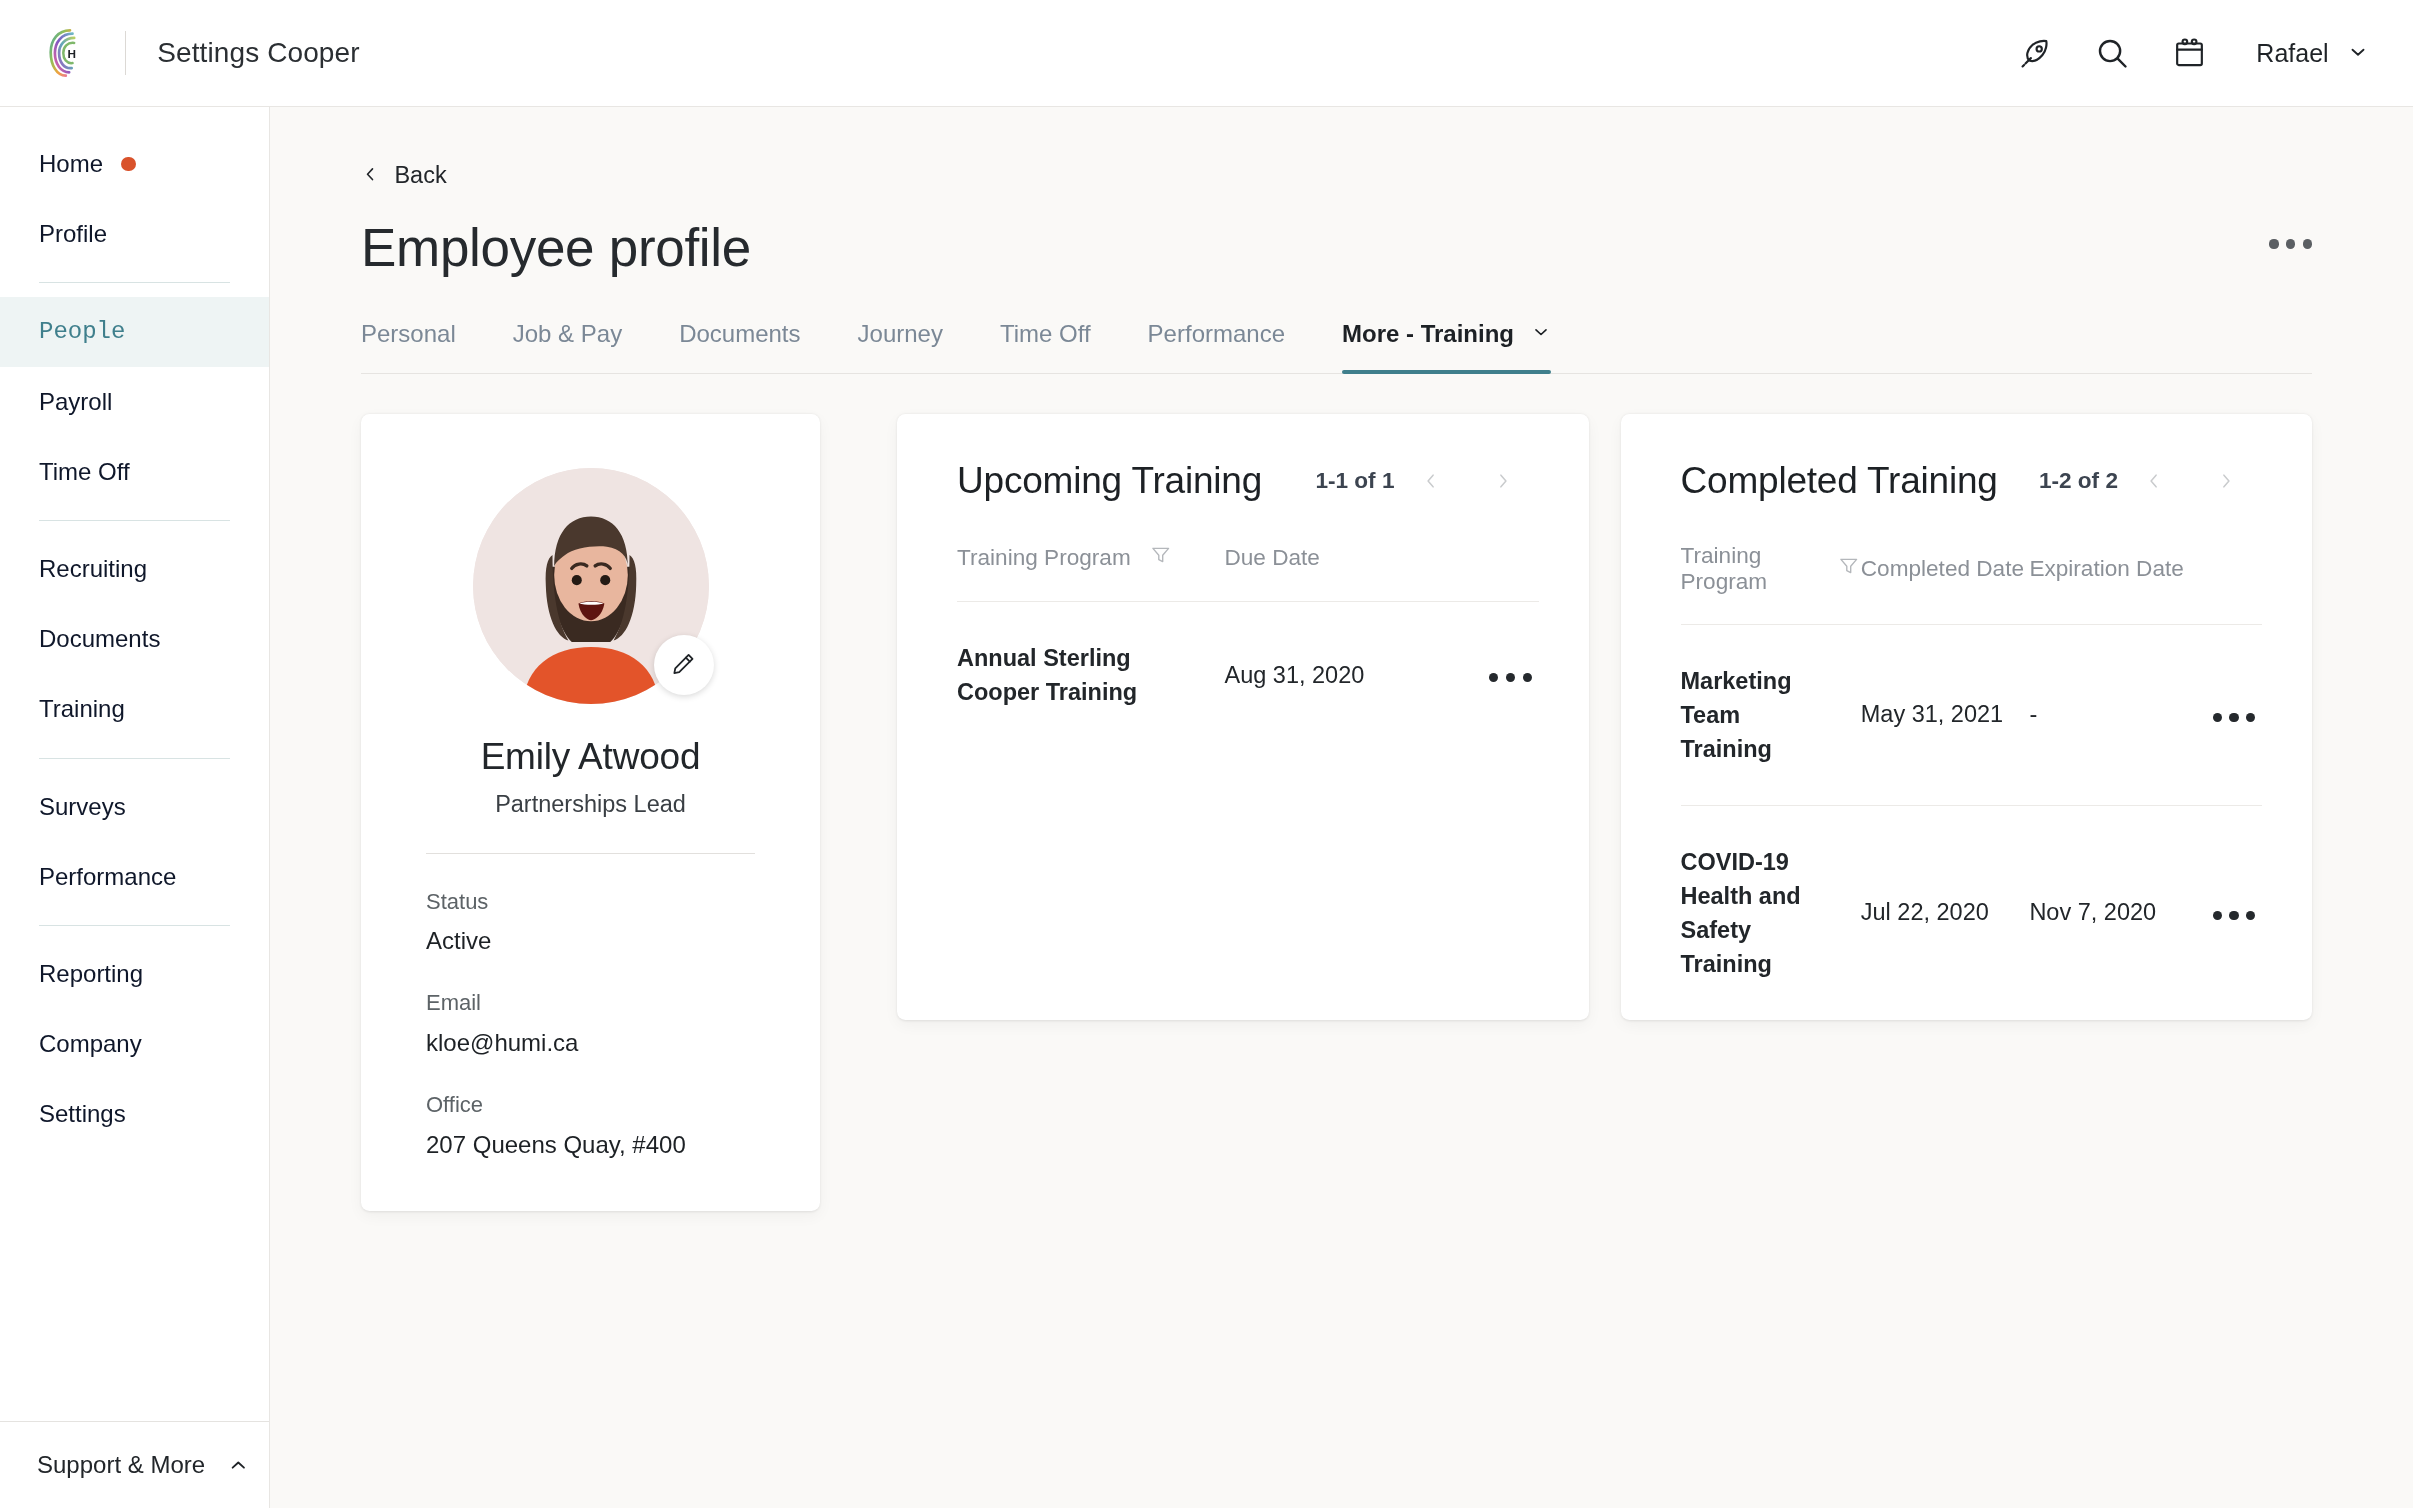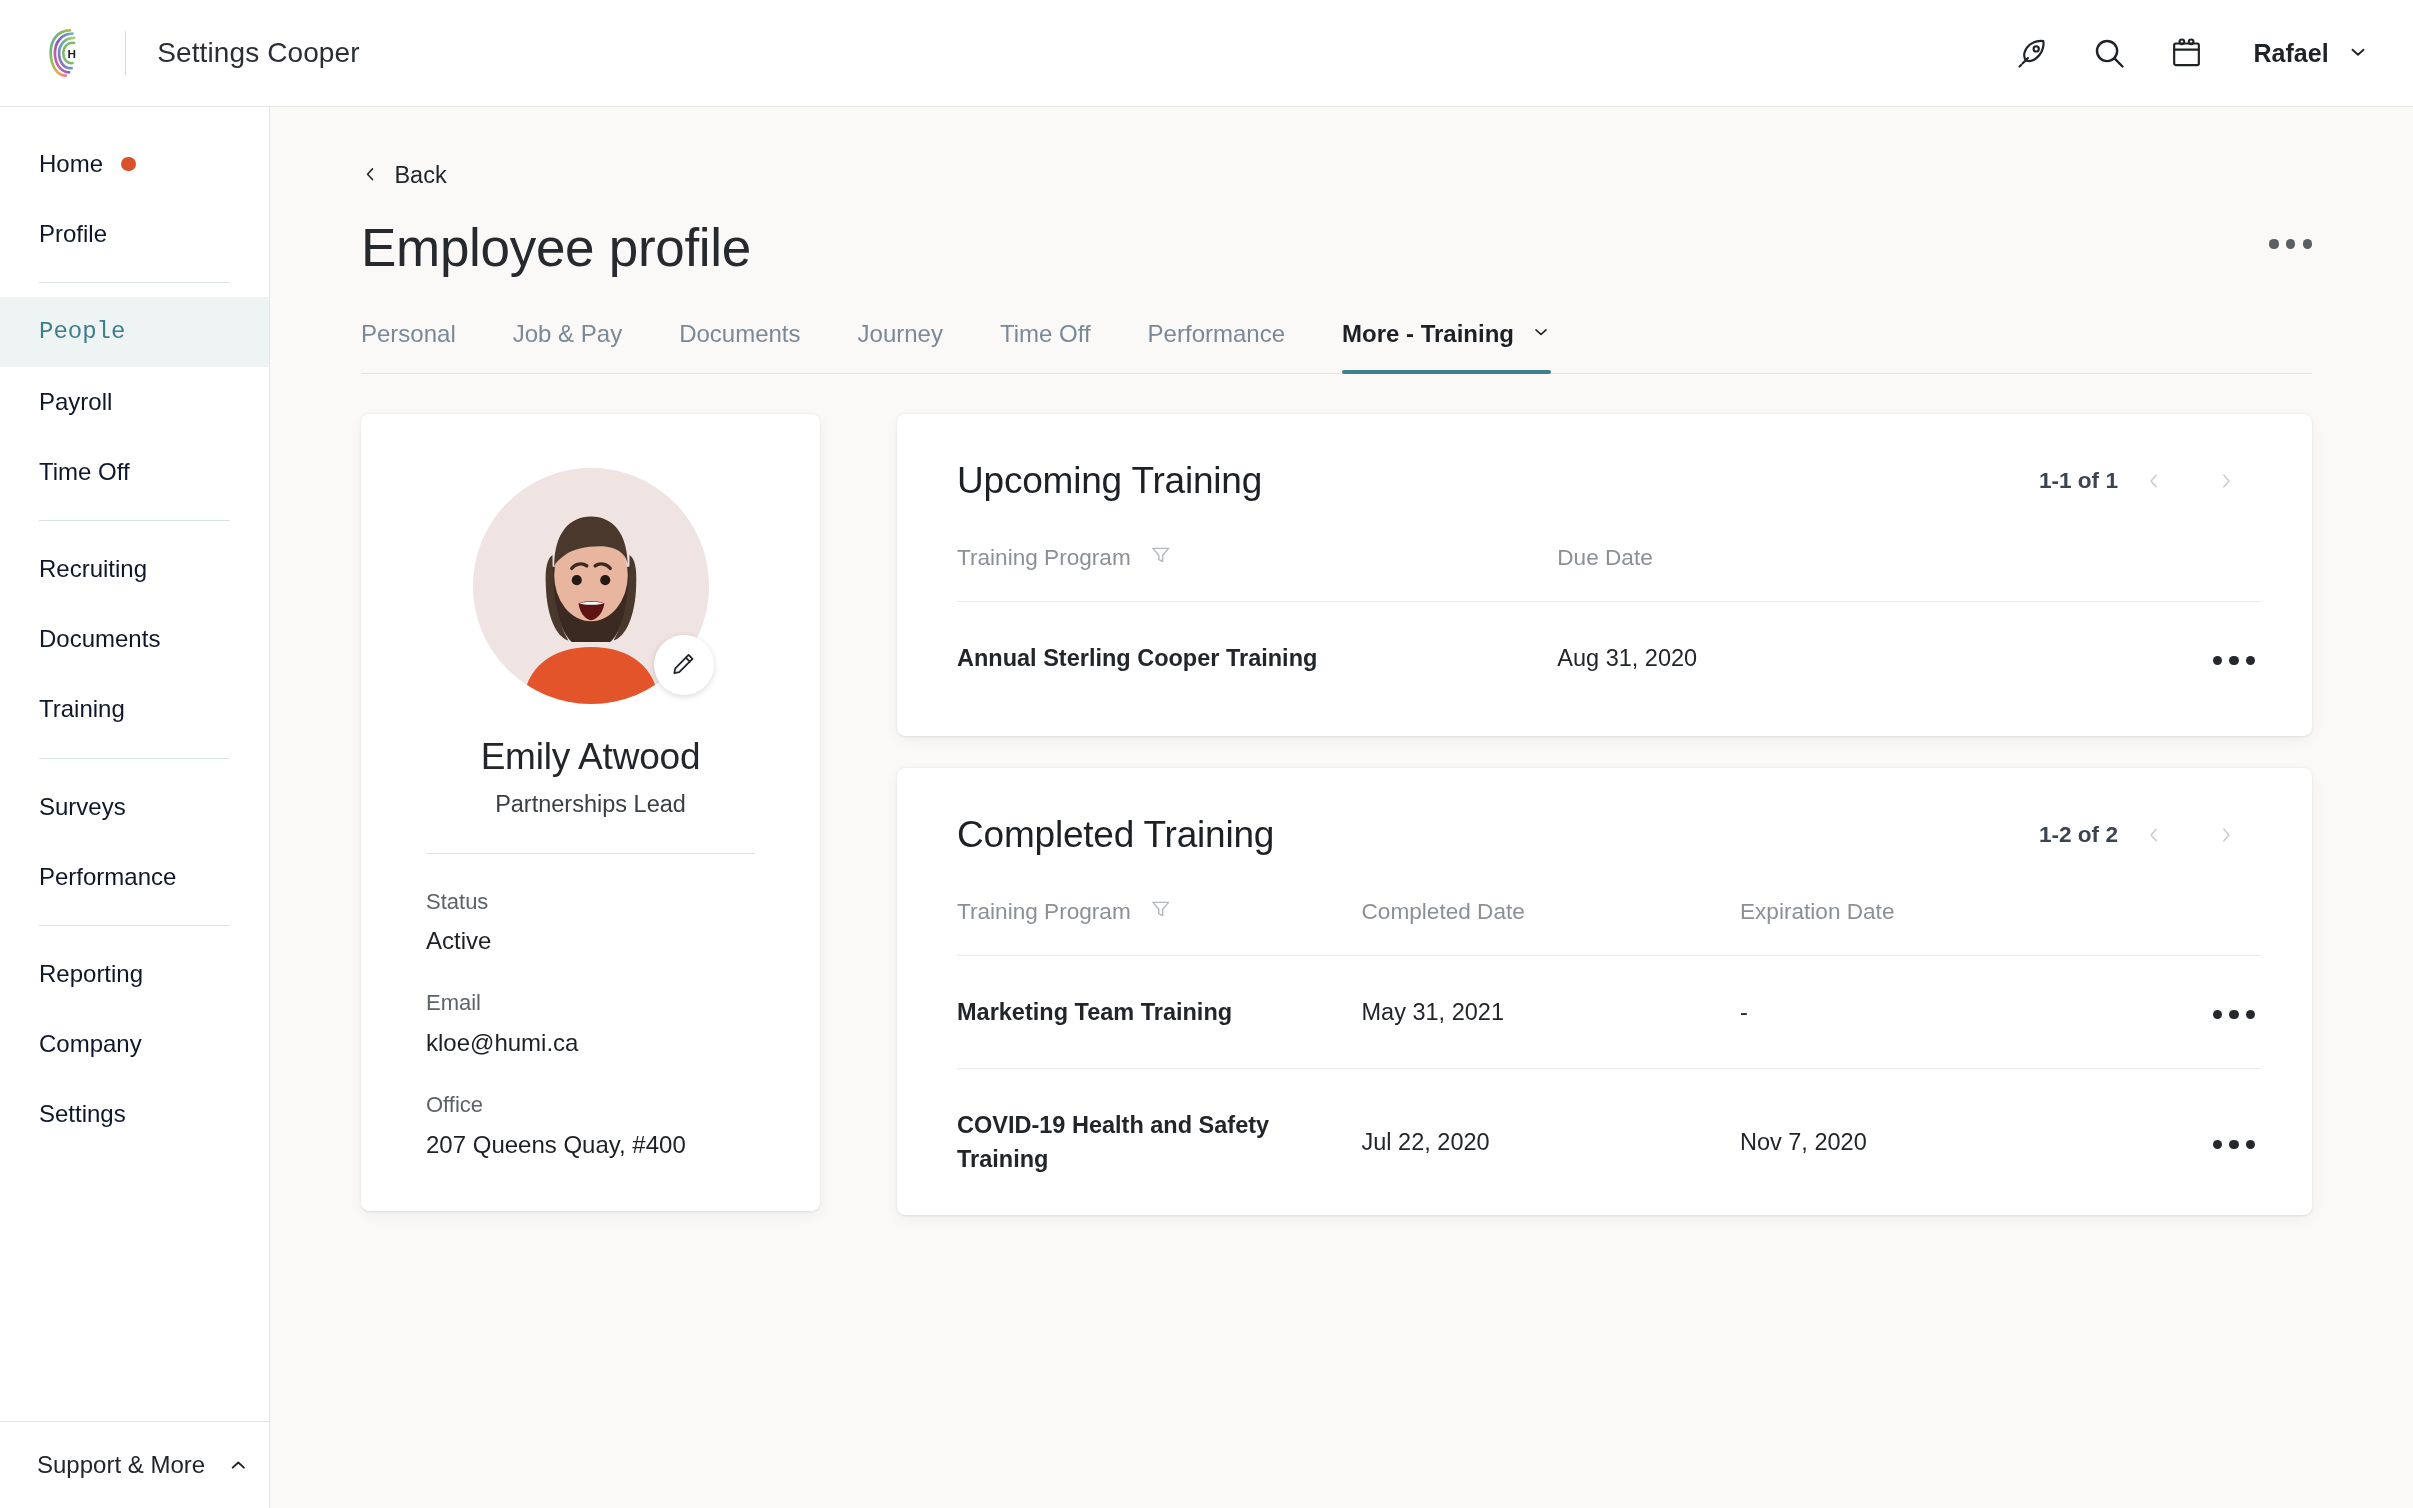--- a/index.html
+++ b/index.html
@@ -21,21 +21,21 @@
     position: relative; z-index: 5;
   }
   .brand { display: flex; align-items: center; gap: 0; }
   .logo-wrap { width: 52px; height: 52px; position: relative; display:flex; align-items:center; justify-content:center; }
   .brand-divider { width: 0.8px; height: 44px; background: #dcd9d5; margin: 0 32px 0 28.5px; }
   .brand-name { font-size: 28px; color: #2b2f33; font-weight: 400; letter-spacing: 0.1px; }
 
   .topbar-right { margin-left: auto; display: flex; align-items: center; gap: 0; }
   .top-icon { width: 77px; height: 77px; display: flex; align-items: center; justify-content: center; cursor: pointer; }
   .user-menu { display: flex; align-items: center; gap: 18.4px; margin-left: 28.5px; cursor: pointer; }
-  .user-name { font-size: 25px; font-weight: 700; color: #1f2327; }
+  .user-name { font-size: 25px; font-weight: 400; color: #1f2327; }
 
   
   .body { flex: 1; display: flex; min-height: 0; }
 
   
   .sidebar {
     width: 270px; flex: 0 0 270px;
     background: #ffffff;
     border-right: 0.8px solid #e8e6e3;
     display: flex; flex-direction: column;
@@ -106,21 +106,21 @@
   }
   .emp-name { font-size: 37px; color: #22262a; margin-top: 32px; font-weight: 400; letter-spacing: -0.2px; }
   .emp-role { font-size: 23.5px; color: #3a3f44; margin-top: 13.4px; }
   .card-divider { height: 0.8px; background: #e2e0dd; margin: 35px 0 0 0; }
   .field { text-align: left; margin-top: 35px; }
   .field:first-of-type { margin-top: 32px; }
   .field-label { font-size: 22px; color: #5d6367; }
   .field-value { font-size: 24px; color: #1d2125; margin-top: 12.6px; }
 
   
-  .right-col { flex: 1; min-width: 0; display: flex; flex-direction: column; gap: 32px; }
+  .right-col { flex: 1; min-width: 0; display: flex; flex-direction: row; gap: 32px; }
   .tcard {
     background: #fff; border-radius: 8.4px;
     box-shadow: 0 0.8px 2.5px rgba(20,20,20,.09), 0 5px 15px rgba(20,20,20,.045);
     padding: 40px 50px 0 60px;
   }
   .tcard-head { display: flex; align-items: center; }
   .tcard-title { font-size: 37px; color: #1d2125; font-weight: 400; letter-spacing: -0.2px; }
   .pager { margin-left: auto; display: flex; align-items: center; gap: 0; }
   .pager-count { font-size: 22.6px; color: #3c4450; font-weight: 700; }
   .pager-btn { width: 72px; height: 54px; display: flex; align-items: center; justify-content: center; cursor: pointer; }

